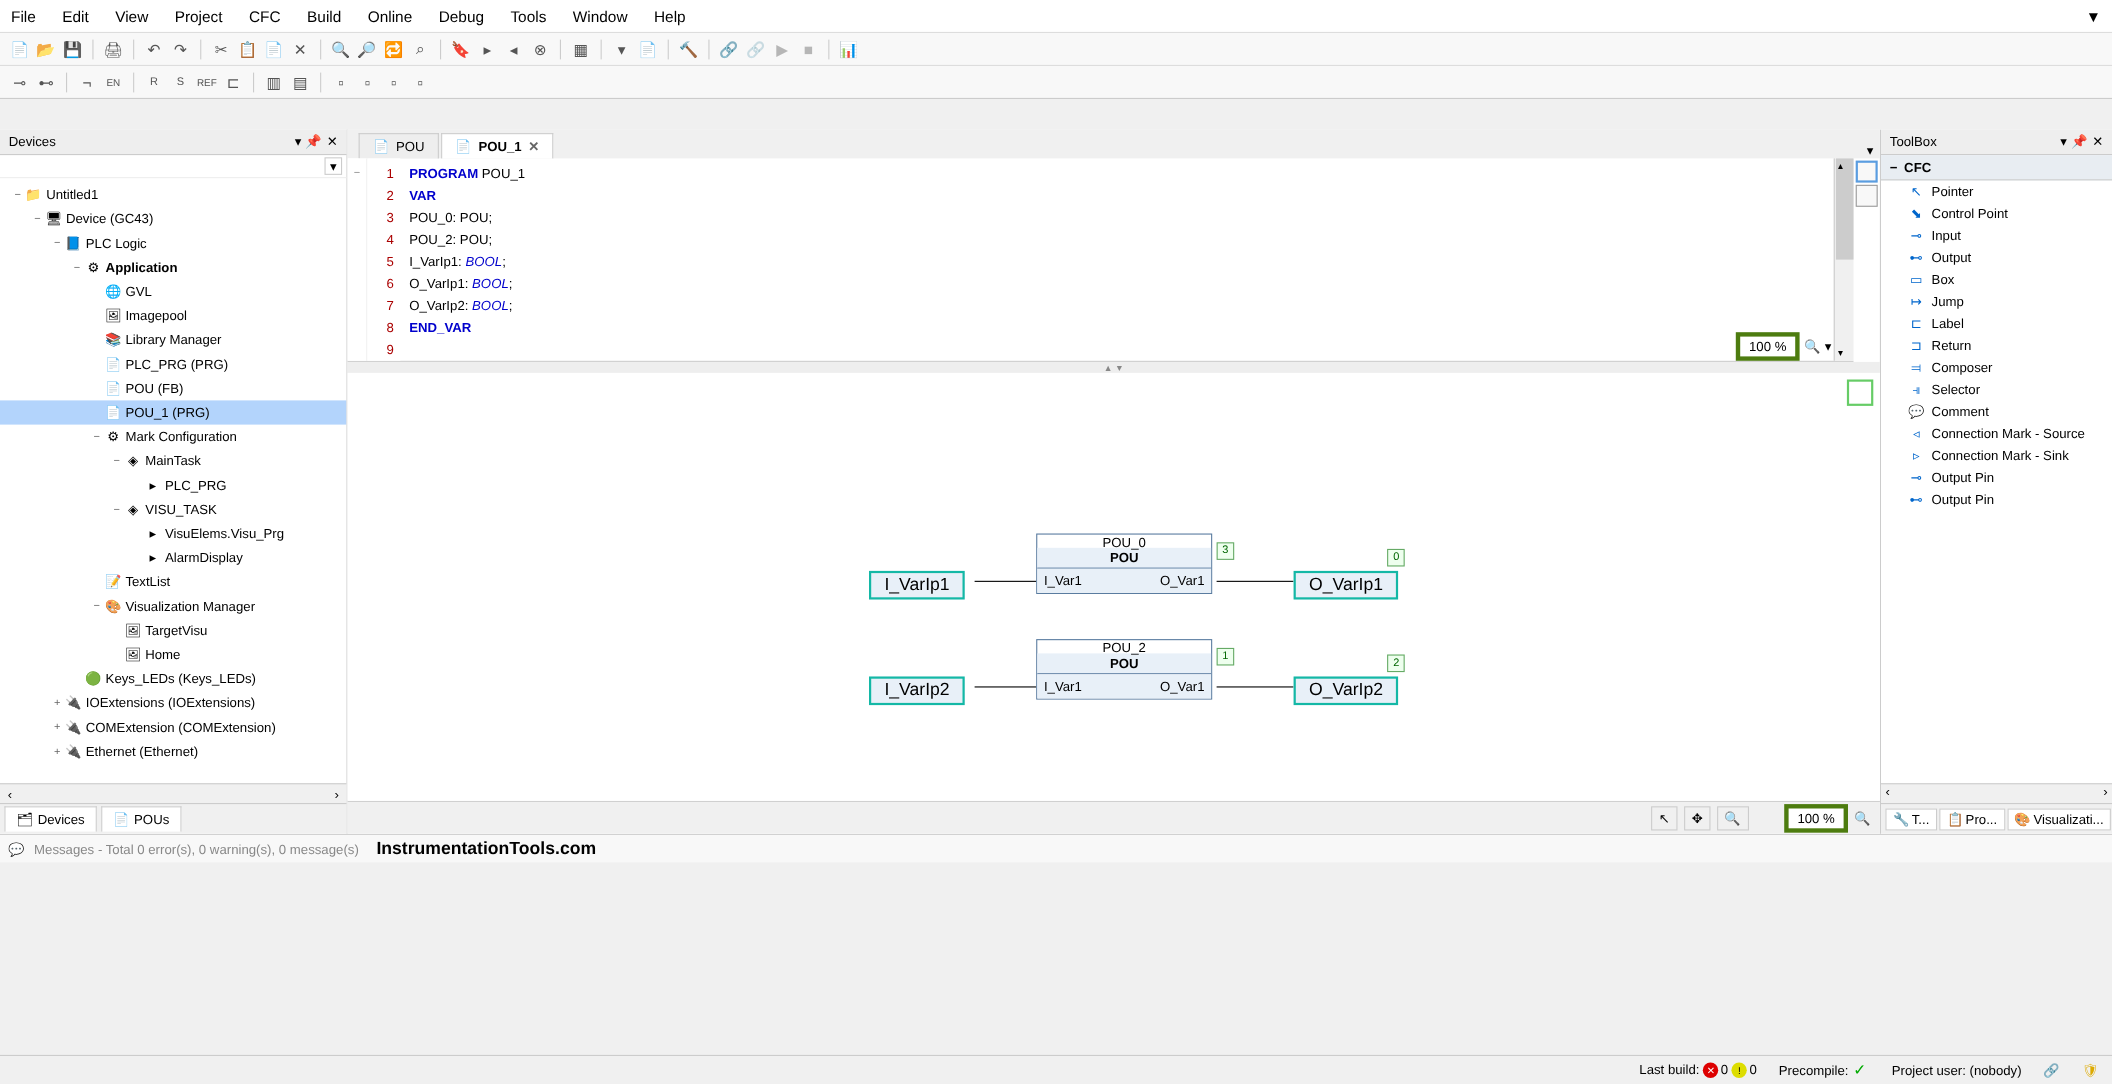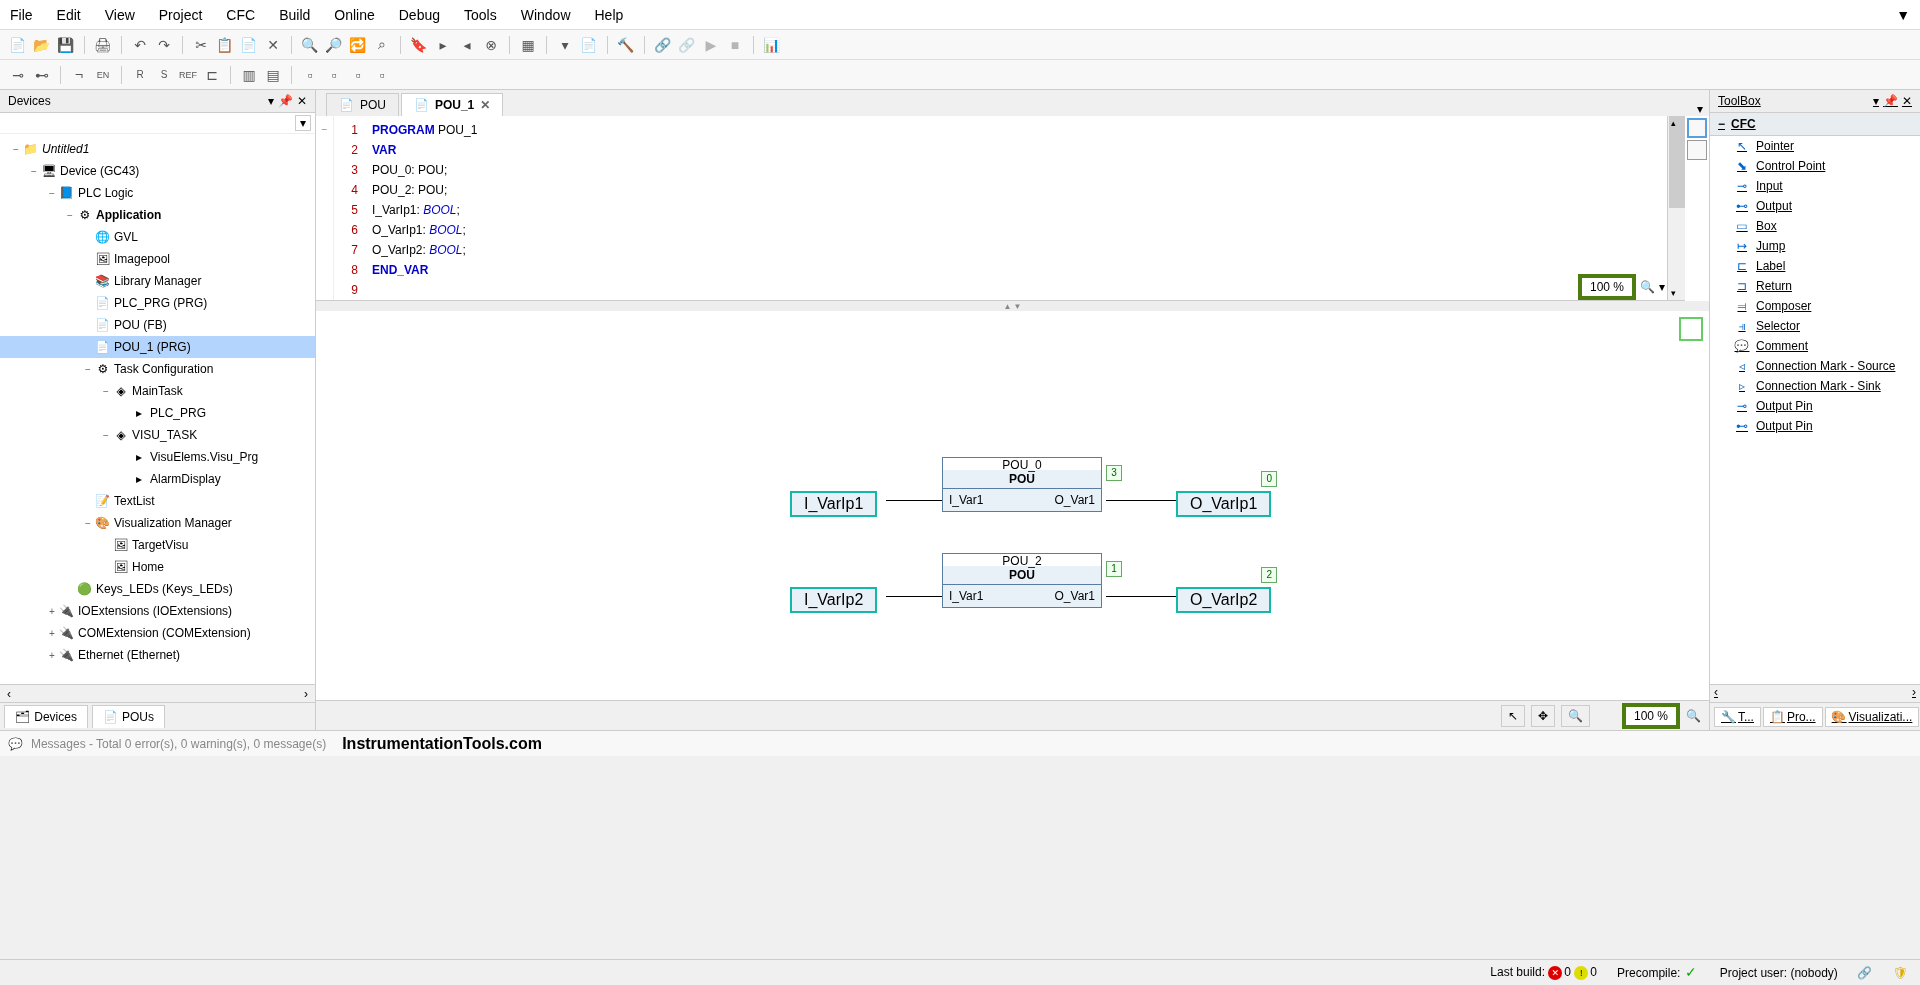--- a/index.html
+++ b/index.html
@@ -7,34 +7,34 @@
 
 .menubar { background: #fff; height: 30px; display: flex; align-items: center; padding: 0 10px; gap: 24px; border-bottom: 1px solid #ddd; }
 .menubar span { font-size: 14px; cursor: pointer; }
 .filter-icon { margin-left: auto; font-size: 16px; }
 
 .toolbar1 { background: #f8f8f8; height: 30px; display: flex; align-items: center; padding: 0 8px; gap: 4px; border-bottom: 1px solid #ddd; }
 .toolbar2 { background: #f8f8f8; height: 30px; display: flex; align-items: center; padding: 0 8px; gap: 4px; border-bottom: 1px solid #ccc; }
 .tb-icon { width: 20px; height: 20px; display: inline-flex; align-items: center; justify-content: center; color: #555; font-size: 14px; cursor: pointer; }
 .tb-sep { width: 1px; height: 18px; background: #ccc; margin: 0 4px; }
 
-.main { display: flex; height: 640px; }
+.main { display: flex; height: 640px; margin-top: 28px; }
 
 .devices-panel { width: 316px; background: #fff; display: flex; flex-direction: column; border-right: 1px solid #ccc; }
 .panel-header { background: #eee; padding: 4px 8px; display: flex; align-items: center; border-bottom: 1px solid #ccc; font-weight: normal; }
 .panel-header .title { flex: 1; }
 .panel-header .ctrl { cursor: pointer; margin-left: 4px; font-size: 12px; }
 
 .tree { flex: 1; overflow: auto; padding: 4px 0; }
 .tree-row { display: flex; align-items: center; height: 22px; padding-right: 6px; cursor: pointer; white-space: nowrap; }
 .tree-row.selected { background: #b3d4fc; }
 .tree-row .exp { width: 12px; text-align: center; color: #666; font-size: 10px; }
 .tree-row .ico { width: 18px; height: 16px; display: inline-flex; align-items: center; justify-content: center; margin-right: 2px; }
 .tree-row .lbl.bold { font-weight: bold; }
-.tree-row .lbl.italic { font-style: italic; }
+.tree-row .lbl.italic { }
 .indent { display: inline-block; }
 
 .hscroll { height: 18px; background: #f0f0f0; border-top: 1px solid #ccc; display: flex; align-items: center; }
 .hscroll .arrow { width: 18px; text-align: center; cursor: pointer; }
 .hscroll .track { flex: 1; }
 
 .bottom-tabs { height: 28px; display: flex; align-items: center; background: #f0f0f0; border-top: 1px solid #ccc; padding: 0 4px; gap: 4px; }
 .bottom-tab { padding: 4px 10px; background: #fff; border: 1px solid #ccc; border-bottom: none; display: flex; align-items: center; gap: 4px; cursor: pointer; }
 
 .editor { flex: 1; display: flex; flex-direction: column; background: #fff; border-right: 1px solid #ccc; }
@@ -69,21 +69,21 @@
 .io-box { border: 2px solid #14b8a6; background: #e8f0f8; padding: 2px 12px; font-size: 16px; }
 .fb-box { border: 1px solid #5a7ca0; background: #fff; min-width: 160px; }
 .fb-box .inst { text-align: center; font-size: 12px; margin-bottom: -2px; }
 .fb-box .type { text-align: center; font-weight: bold; background: #e8f0f8; border-bottom: 1px solid #5a7ca0; padding: 2px; }
 .fb-box .ports { display: flex; justify-content: space-between; padding: 4px 6px; background: #e8f0f8; }
 .exec-num { position: absolute; border: 1px solid #6a6; background: #efe; width: 16px; height: 16px; text-align: center; font-size: 10px; line-height: 14px; color: #060; }
 .wire { position: absolute; height: 1px; background: #000; }
 
 .cfc-footer { height: 30px; background: #f0f0f0; border-top: 1px solid #ccc; display: flex; align-items: center; justify-content: flex-end; padding: 0 8px; gap: 6px; }
 
-.toolbox { width: 210px; background: #fff; display: flex; flex-direction: column; text-decoration: underline; }
+.toolbox { width: 210px; background: #fff; display: flex; flex-direction: column; }
 .tb-header { background: #e8edf2; border-bottom: 1px solid #ccc; padding: 4px 8px; font-weight: bold; display: flex; align-items: center; gap: 6px; }
 .tb-tree { flex: 1; overflow: auto; }
 .tb-item { display: flex; align-items: center; padding: 3px 6px 3px 24px; cursor: pointer; gap: 6px; }
 .tb-item .ico { width: 16px; height: 14px; display: inline-flex; align-items: center; justify-content: center; }
 .tb-hscroll { height: 18px; background: #f0f0f0; border-top: 1px solid #ccc; display: flex; justify-content: space-between; padding: 0 4px; }
 .tb-tabs { height: 28px; background: #f0f0f0; border-top: 1px solid #ccc; display: flex; align-items: center; padding: 0 4px; gap: 2px; }
 .tb-tab { padding: 2px 6px; border: 1px solid #ccc; background: #fff; font-size: 11px; cursor: pointer; display: flex; align-items: center; gap: 2px; }
 
 .msg-bar { height: 26px; background: #f8f8f8; border-top: 1px solid #ccc; display: flex; align-items: center; padding: 0 8px; gap: 8px; }
 .msg-bar .watermark { font-weight: bold; font-size: 16px; color: #000; margin-left: 8px; }
@@ -244,21 +244,21 @@
         <div class="tree-row selected">
           <span class="indent" style="width:82px"></span>
           <span class="exp"></span>
           <span class="ico">📄</span>
           <span class="lbl">POU_1 (PRG)</span>
         </div>
         <div class="tree-row">
           <span class="indent" style="width:82px"></span>
           <span class="exp">−</span>
           <span class="ico">⚙</span>
-          <span class="lbl">Task Configuration</span>
+          <span class="lbl">Mark Configuration</span>
         </div>
         <div class="tree-row">
           <span class="indent" style="width:100px"></span>
           <span class="exp">−</span>
           <span class="ico">◈</span>
           <span class="lbl">MainTask</span>
         </div>
         <div class="tree-row">
           <span class="indent" style="width:118px"></span>
           <span class="exp"></span>

